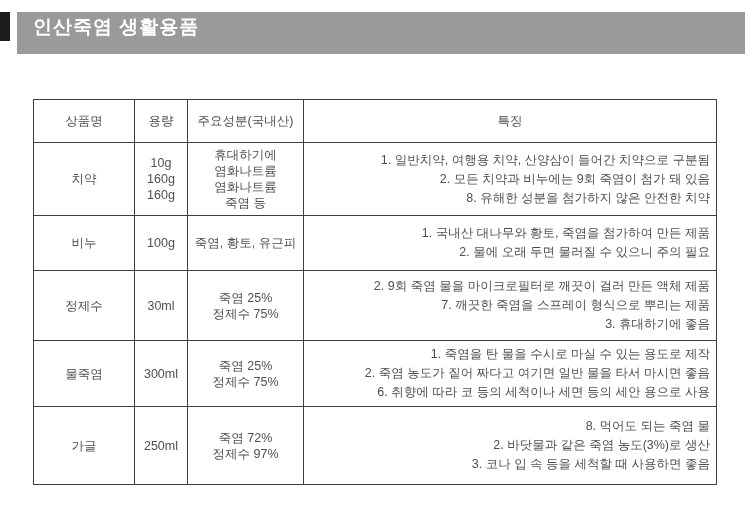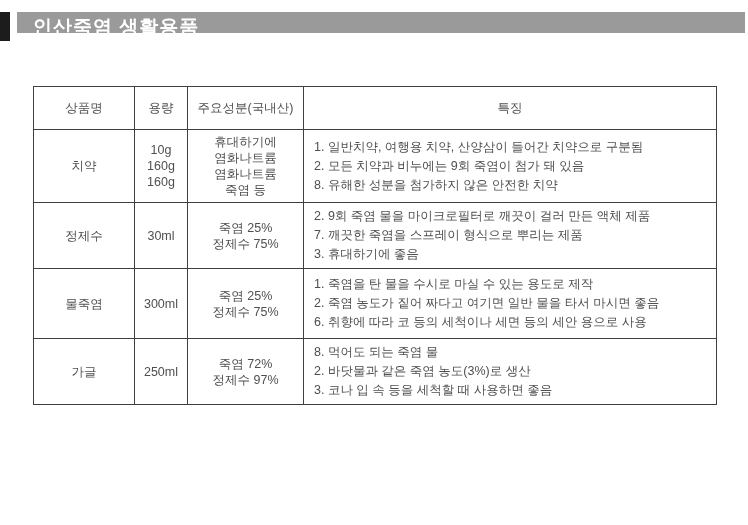--- a/index.html
+++ b/index.html
@@ -27,38 +27,38 @@
     top: 0;
     width: 10px;
     height: 29px;
     background: var(--accent-black, #1c1c1c);
   }
   .title-strip {
     position: absolute;
     left: 17px;
     top: 0;
     width: 728px;
-    height: 21px;
+    height: 42px;
     background: var(--accent-gray, #9a9a9a);
     box-sizing: border-box;
   }
   .title-strip span {
     display: block;
     padding-left: 16px;
     line-height: 29px;
     color: var(--title-text, #ffffff);
     font-size: 19px;
     font-weight: bold;
     letter-spacing: 1px;
     white-space: nowrap;
   }
   .table-wrap {
     position: absolute;
     left: 33px;
-    top: 86px;
+    top: 99px;
   }
   table {
     border-collapse: collapse;
     table-layout: fixed;
   }
   th, td {
     border: 1px solid var(--border-color, #3f3f3f);
     color: var(--table-text, #4f4f4f);
     font-size: 12.5px;
     font-weight: normal;
@@ -69,21 +69,21 @@
   thead tr { height: 43px; }
   tbody tr:nth-child(1) { height: 70px; }
   tbody tr:nth-child(2) { height: 55px; }
   tbody tr:nth-child(3) { height: 70px; }
   tbody tr:nth-child(4) { height: 65px; }
   tbody tr:nth-child(5) { height: 78px; }
   th { text-align: center; }
   td.c-center { text-align: center; }
   td.c-center .line { line-height: 16px; }
   td.c-left {
-    text-align: left;
+    text-align: right;
     padding-left: 10px;
     padding-right: 6px;
   }
   td.c-left .line {
     line-height: 19px;
     white-space: nowrap;
   }
 </style>
 </head>
 <body style="--accent-gray: #9a9a9a; --accent-black: #1c1c1c; --border-color: #3f3f3f; --table-text: #4f4f4f; --title-text: #ffffff;">
@@ -128,20 +128,35 @@
             <div class="line">죽염 등</div>
           </td>
           <td class="c-left">
             <div class="line">1. 일반치약, 여행용 치약, 산양삼이 들어간 치약으로 구분됨</div>
             <div class="line">2. 모든 치약과 비누에는 9회 죽염이 첨가 돼 있음</div>
             <div class="line">8. 유해한 성분을 첨가하지 않은 안전한 치약</div>
           </td>
         </tr>
         <tr>
           <td class="c-center">
+            <div class="line">비누</div>
+          </td>
+          <td class="c-center">
+            <div class="line">100g</div>
+          </td>
+          <td class="c-center">
+            <div class="line">죽염, 황토, 유근피</div>
+          </td>
+          <td class="c-left">
+            <div class="line">1. 국내산 대나무와 황토, 죽염을 첨가하여 만든 제품</div>
+            <div class="line">2. 물에 오래 두면 물러질 수 있으니 주의 필요</div>
+          </td>
+        </tr>
+        <tr>
+          <td class="c-center">
             <div class="line">정제수</div>
           </td>
           <td class="c-center">
             <div class="line">30ml</div>
           </td>
           <td class="c-center">
             <div class="line">죽염 25%</div>
             <div class="line">정제수 75%</div>
           </td>
           <td class="c-left">

